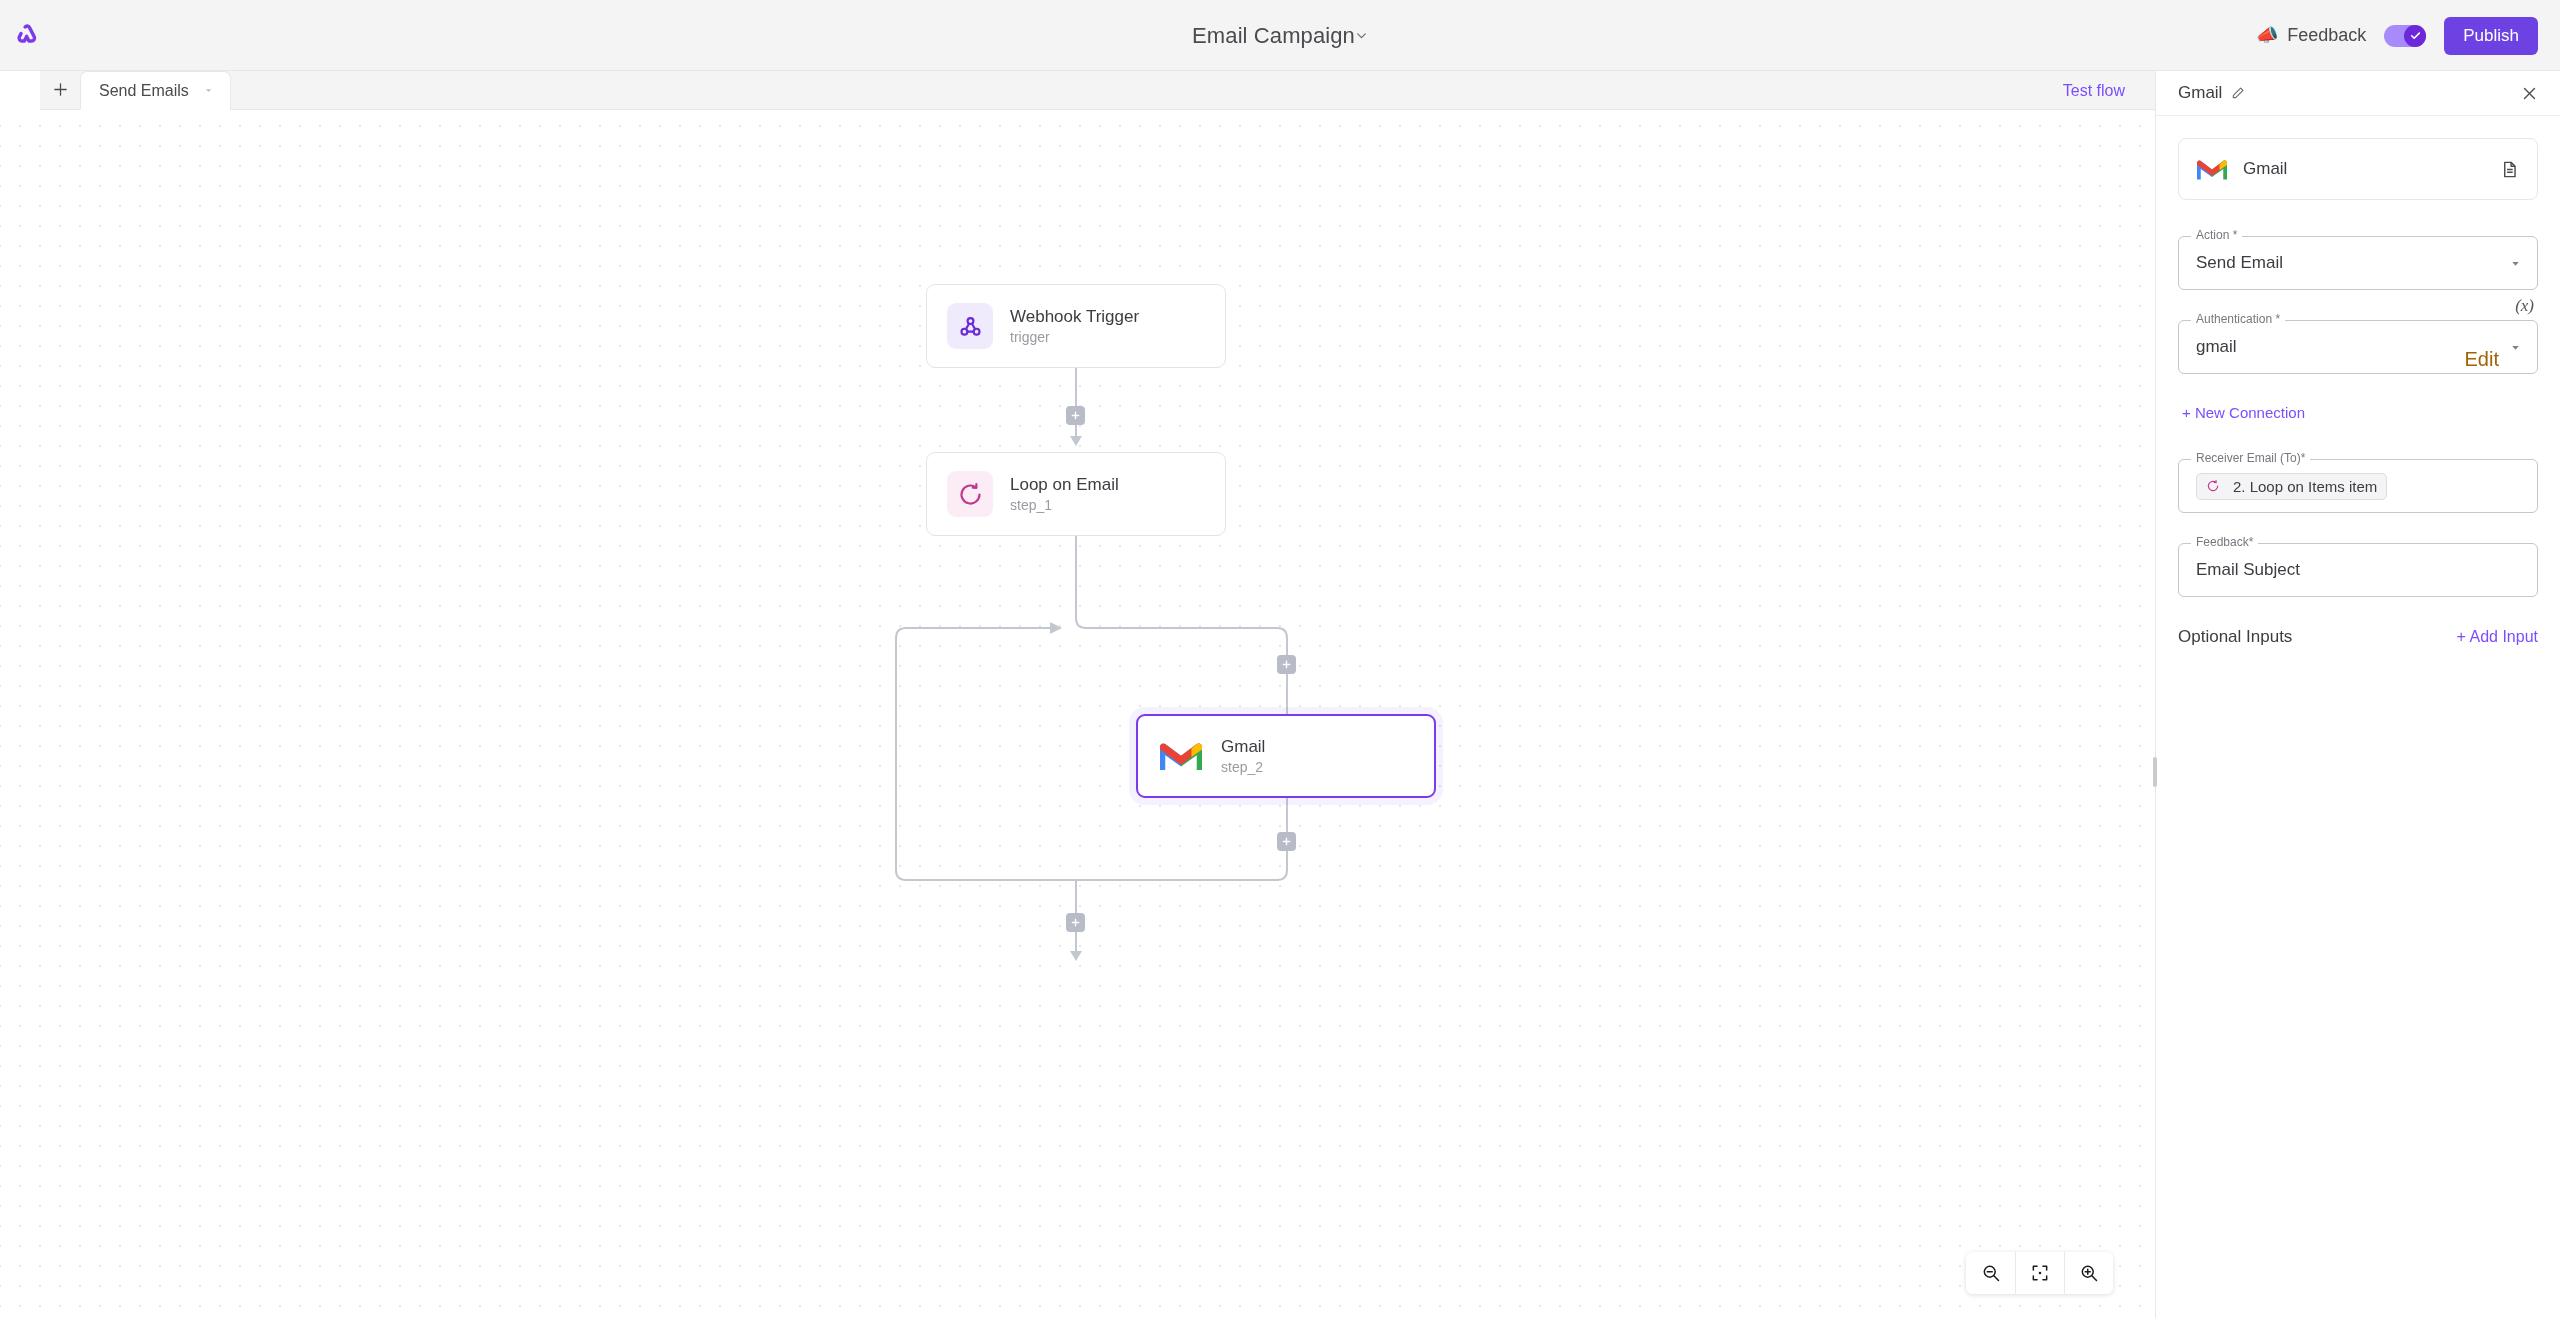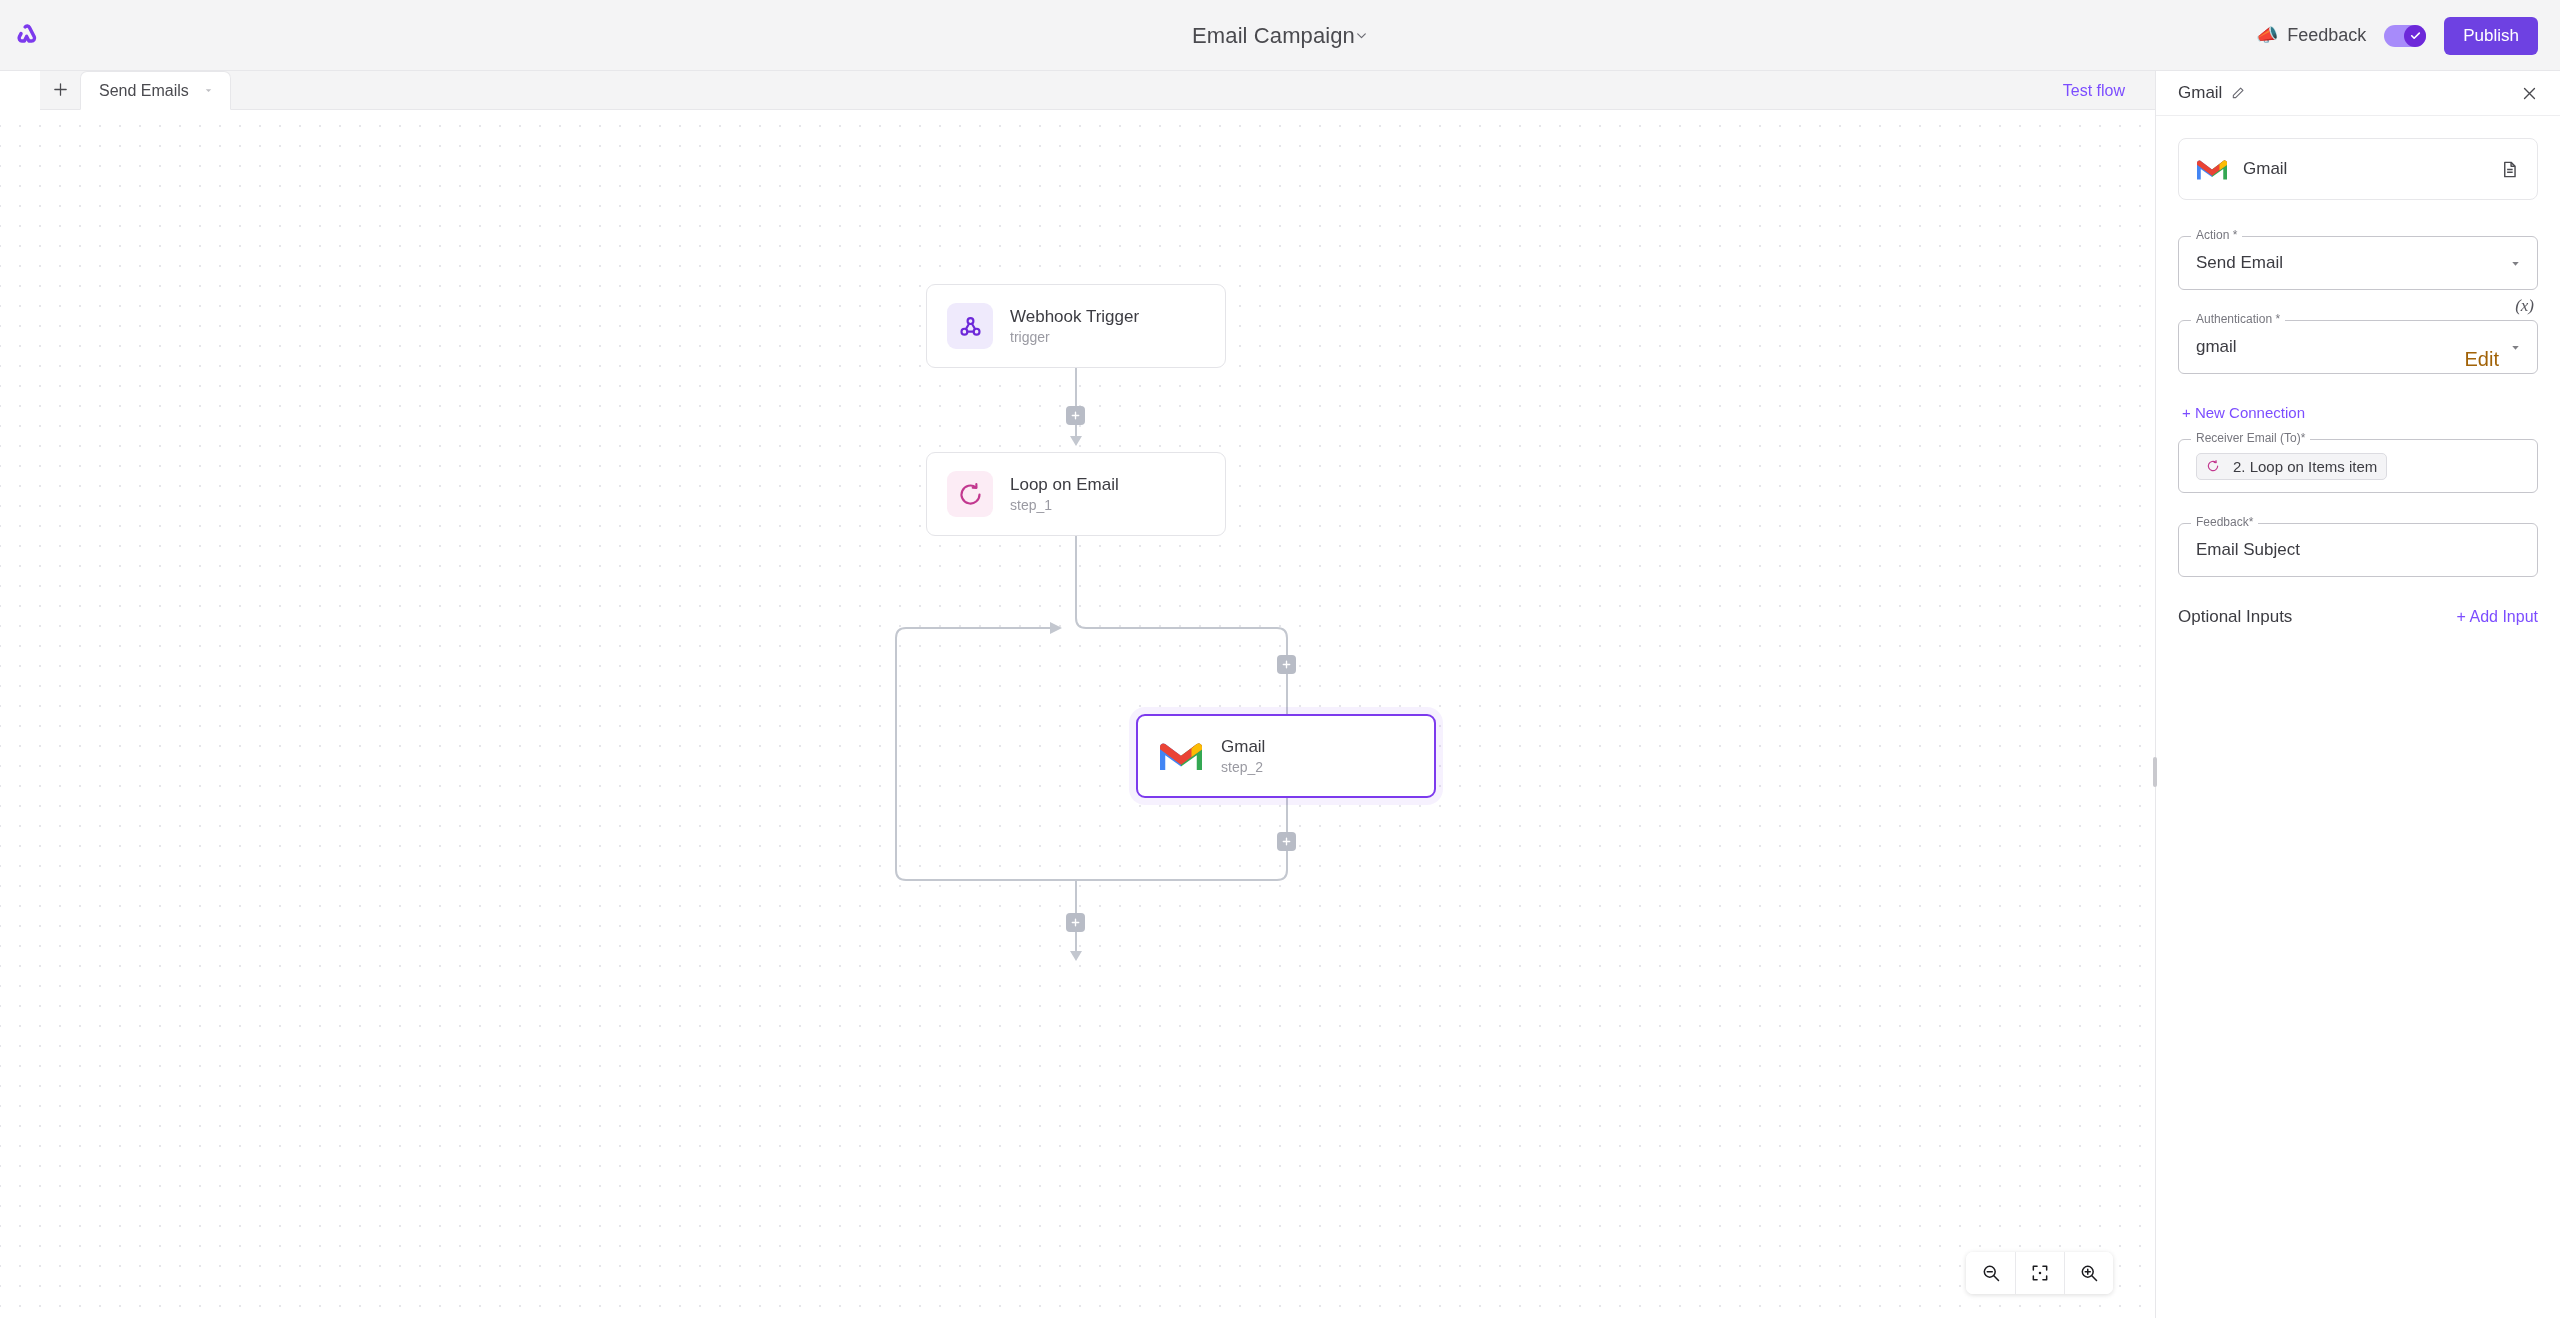--- a/index.html
+++ b/index.html
@@ -199,21 +199,21 @@
   .edit-link { font-size: 20px; color: #a16207; cursor: pointer; margin-top: 25px; }
 
   .varbtn {
     position: absolute; right: 4px; top: -24px; font-size: 17px;
     color: #55555c; font-style: italic; cursor: pointer;
     font-family: "Liberation Serif", serif;
   }
 
   .newconn {
     font-size: 15px; color: #7c4dff; cursor: pointer;
-    margin: -18px 0 18px 4px; display: inline-block;
+    margin: -18px 0 38px 4px; display: inline-block;
   }
 
   .chip {
     display: inline-flex; align-items: center; gap: 13px;
     background: #f4f4f6; border: 1px solid #dcdce1; border-radius: 5px;
     padding: 4px 9px; font-size: 15px; color: #3c3c42;
   }
   .chip svg { width: 14px; height: 14px; display: block; flex: 0 0 auto; }
 
   .opt-row { display: flex; align-items: center; justify-content: space-between; margin-top: 6px; }

